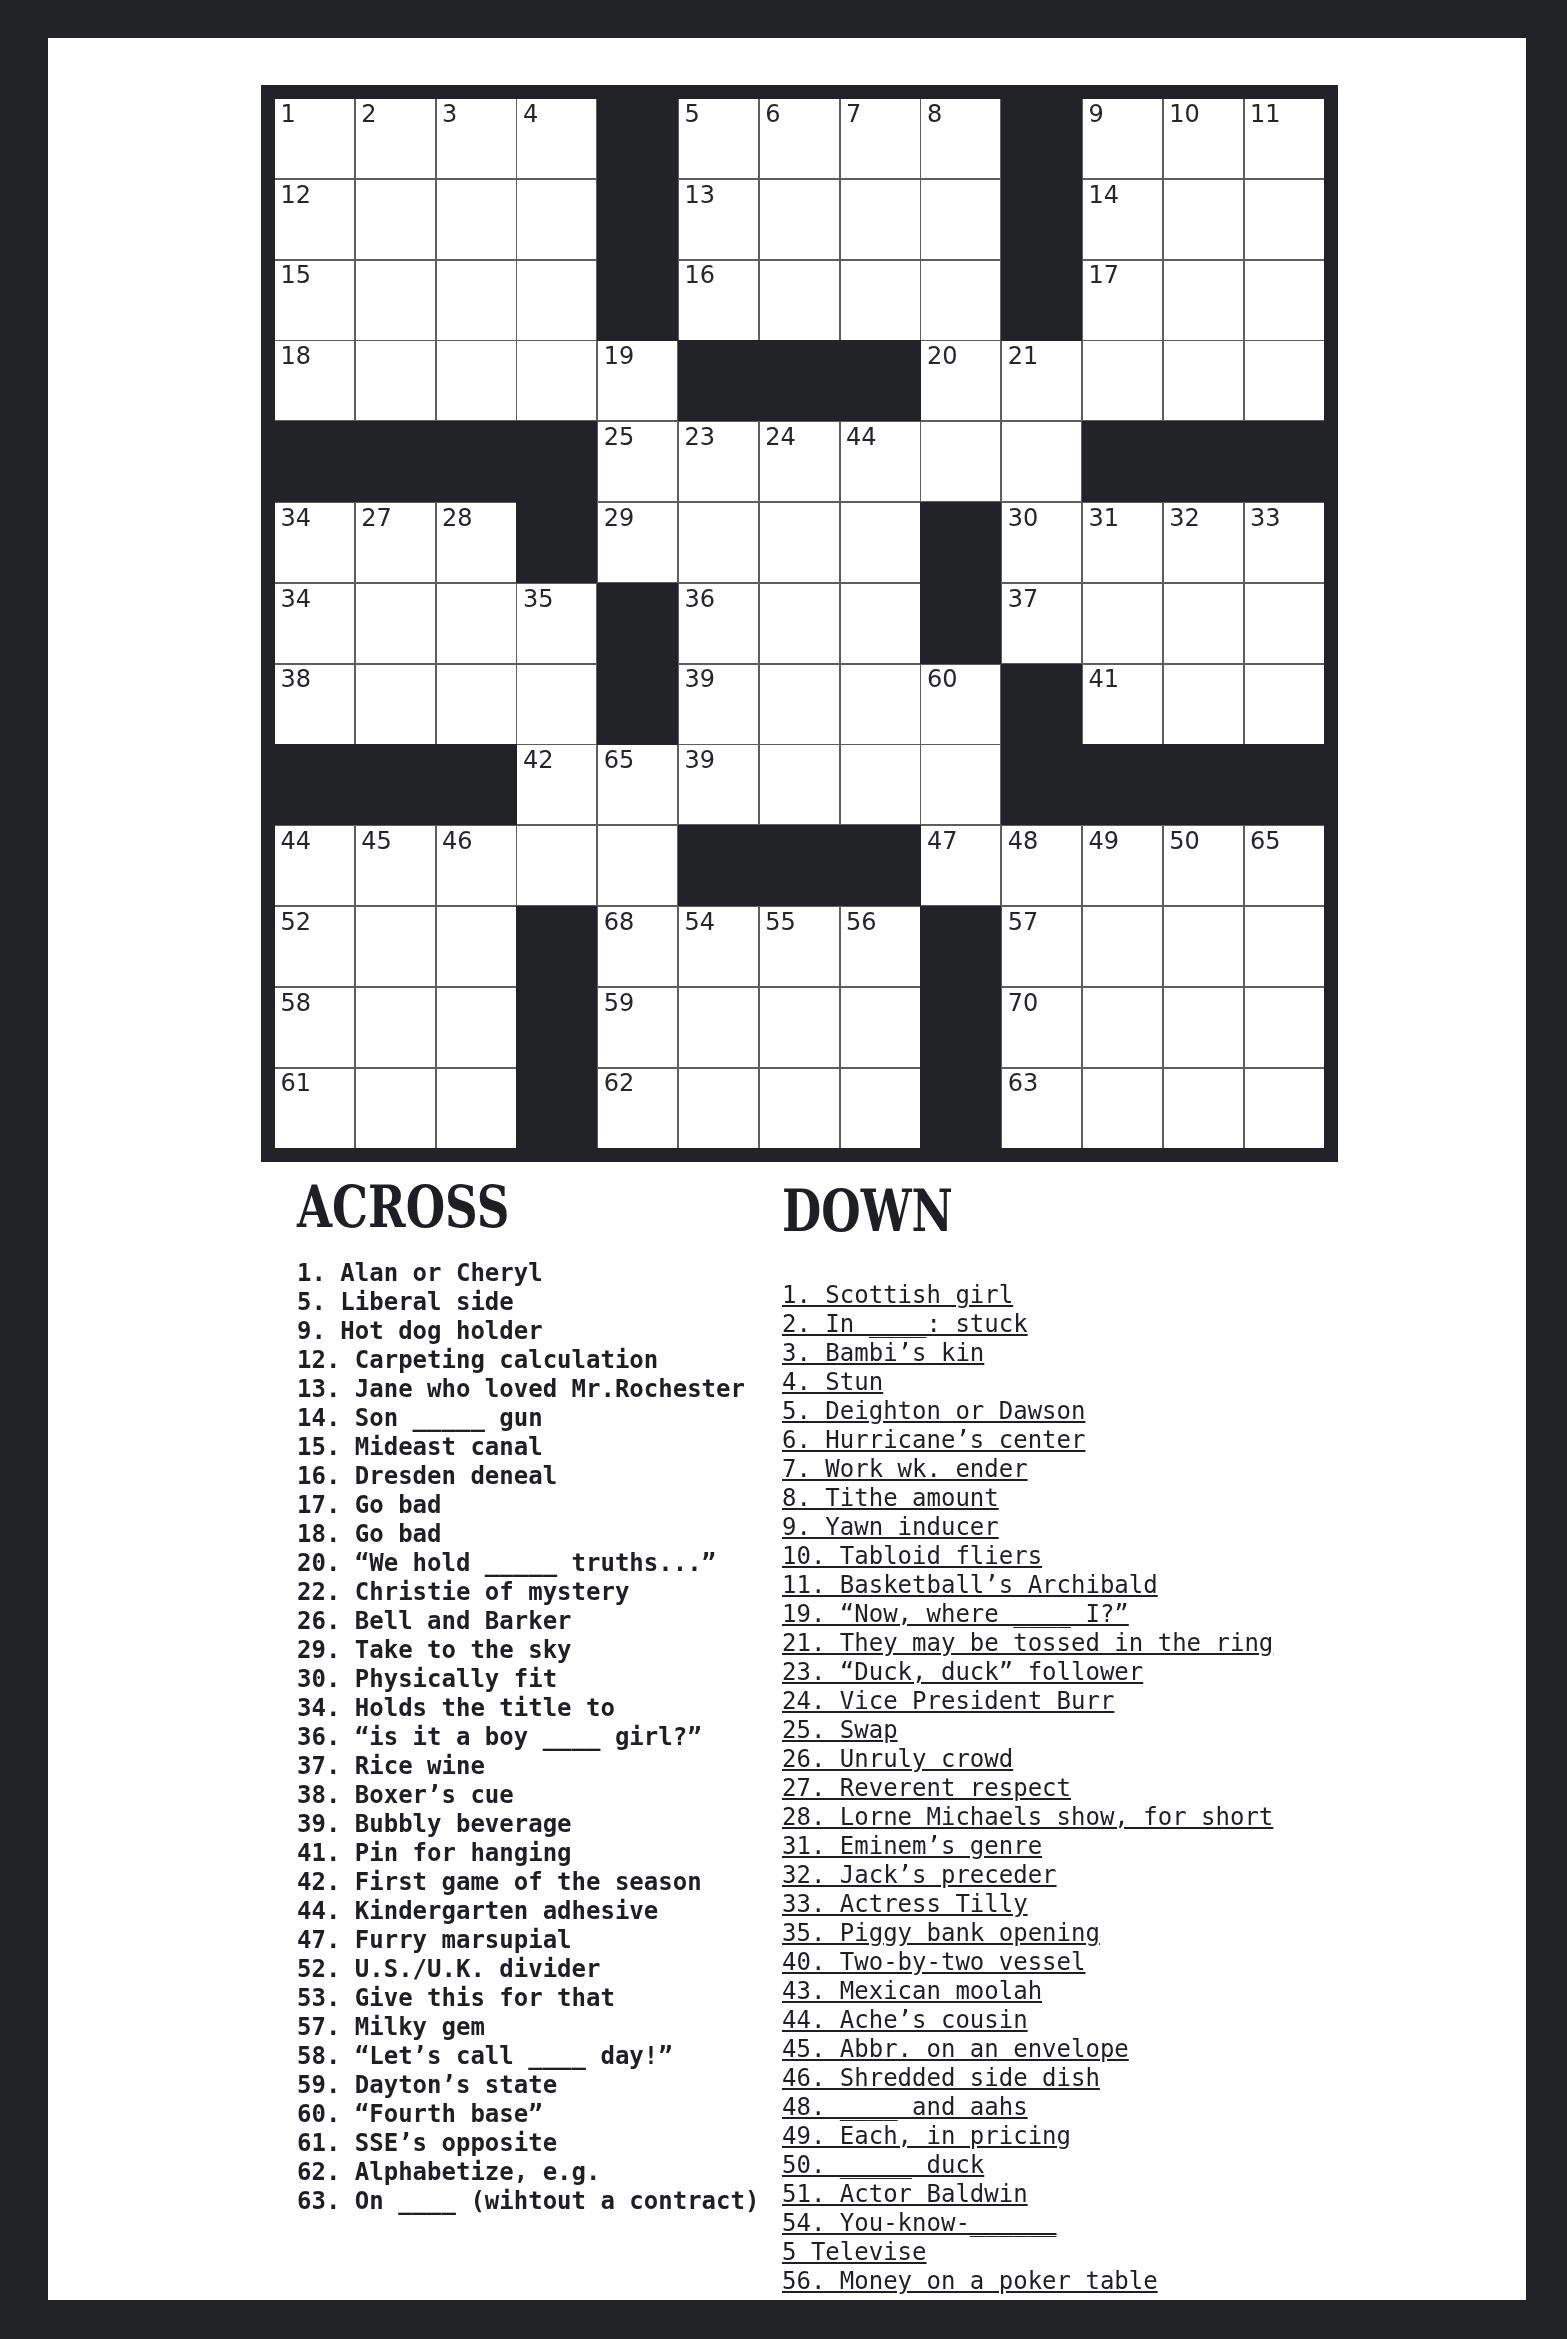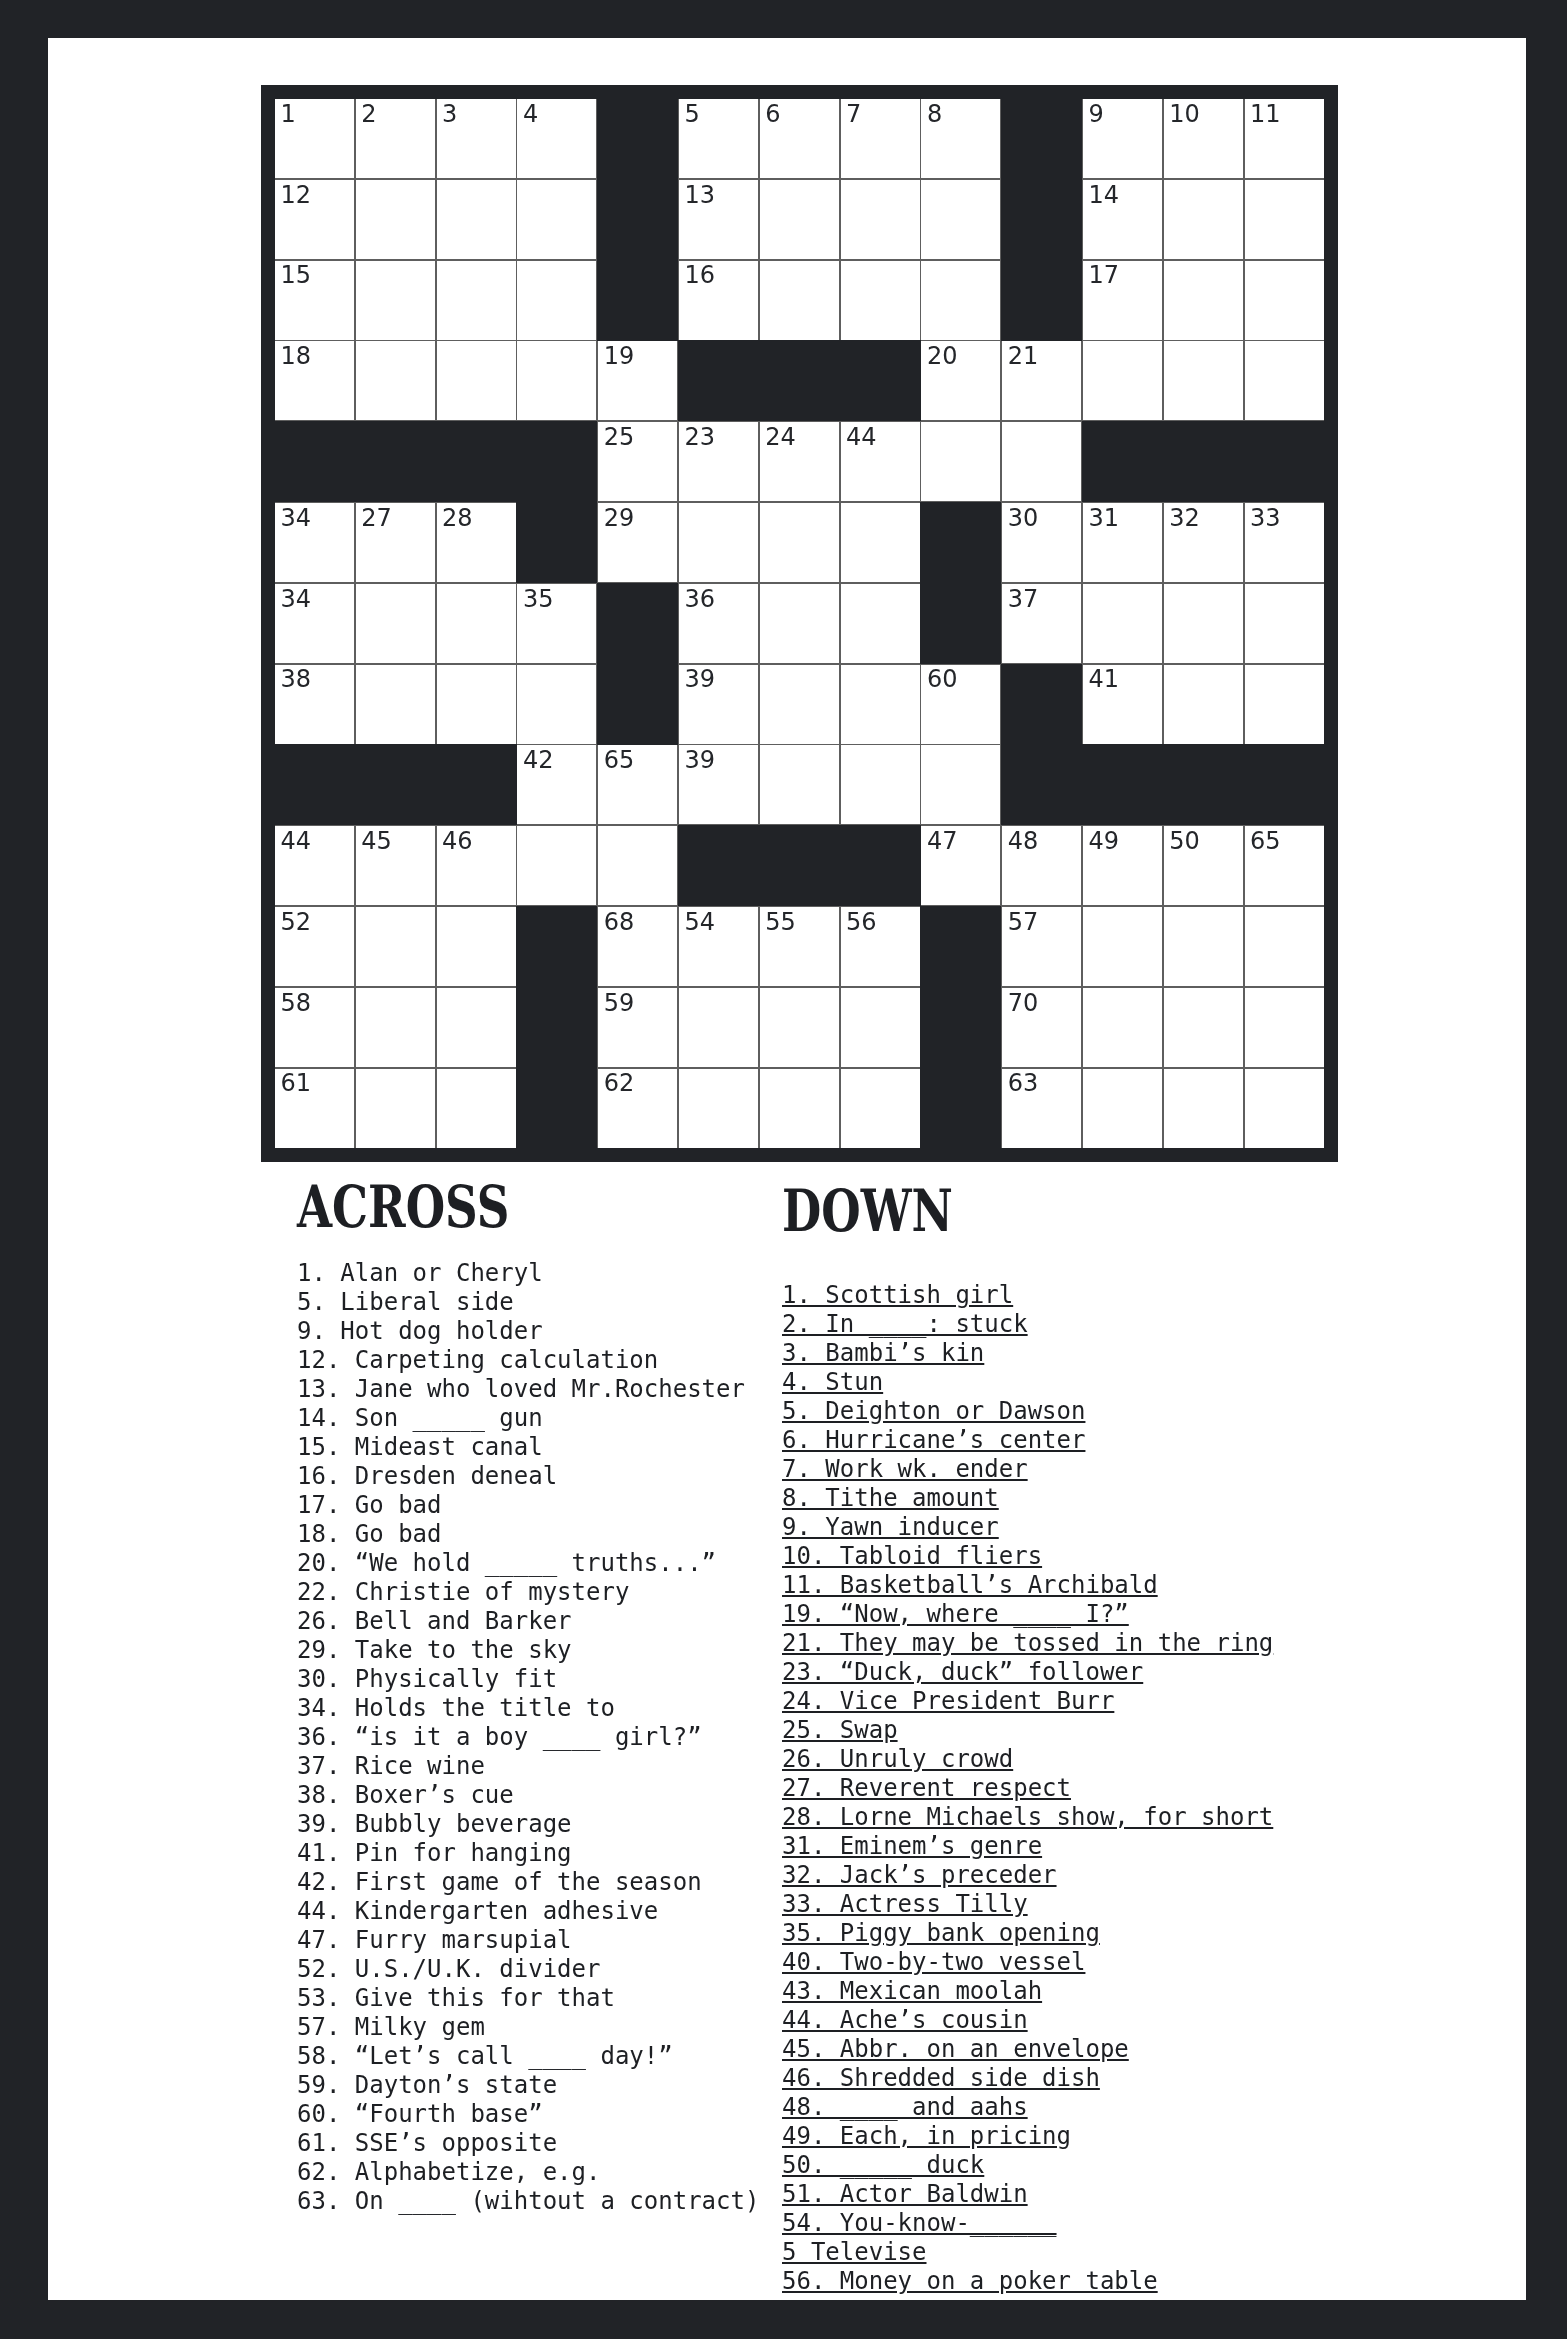--- a/index.html
+++ b/index.html
@@ -39,21 +39,21 @@
     white-space:nowrap;
   }
   #across-header { left:249px; top:1140px; }
   #down-header   { left:734px; top:1144px; }
   .clue-list {
     position:absolute;
     font-family:"DejaVu Sans Mono", monospace;
     font-size:24px; line-height:29px;
     color:#1d1f23; white-space:pre;
   }
-  #across-list { left:249px; top:1221px; }
+  #across-list { left:249px; top:1221px;font-weight:bold; }
   #down-list   { left:734px; top:1243px;text-decoration:underline; }
   .clue { height:29px; }
 </style>
 </head>
 <body>
 
 <div class="paper">
 
   <div class="grid-frame">
       <div class="cell">

